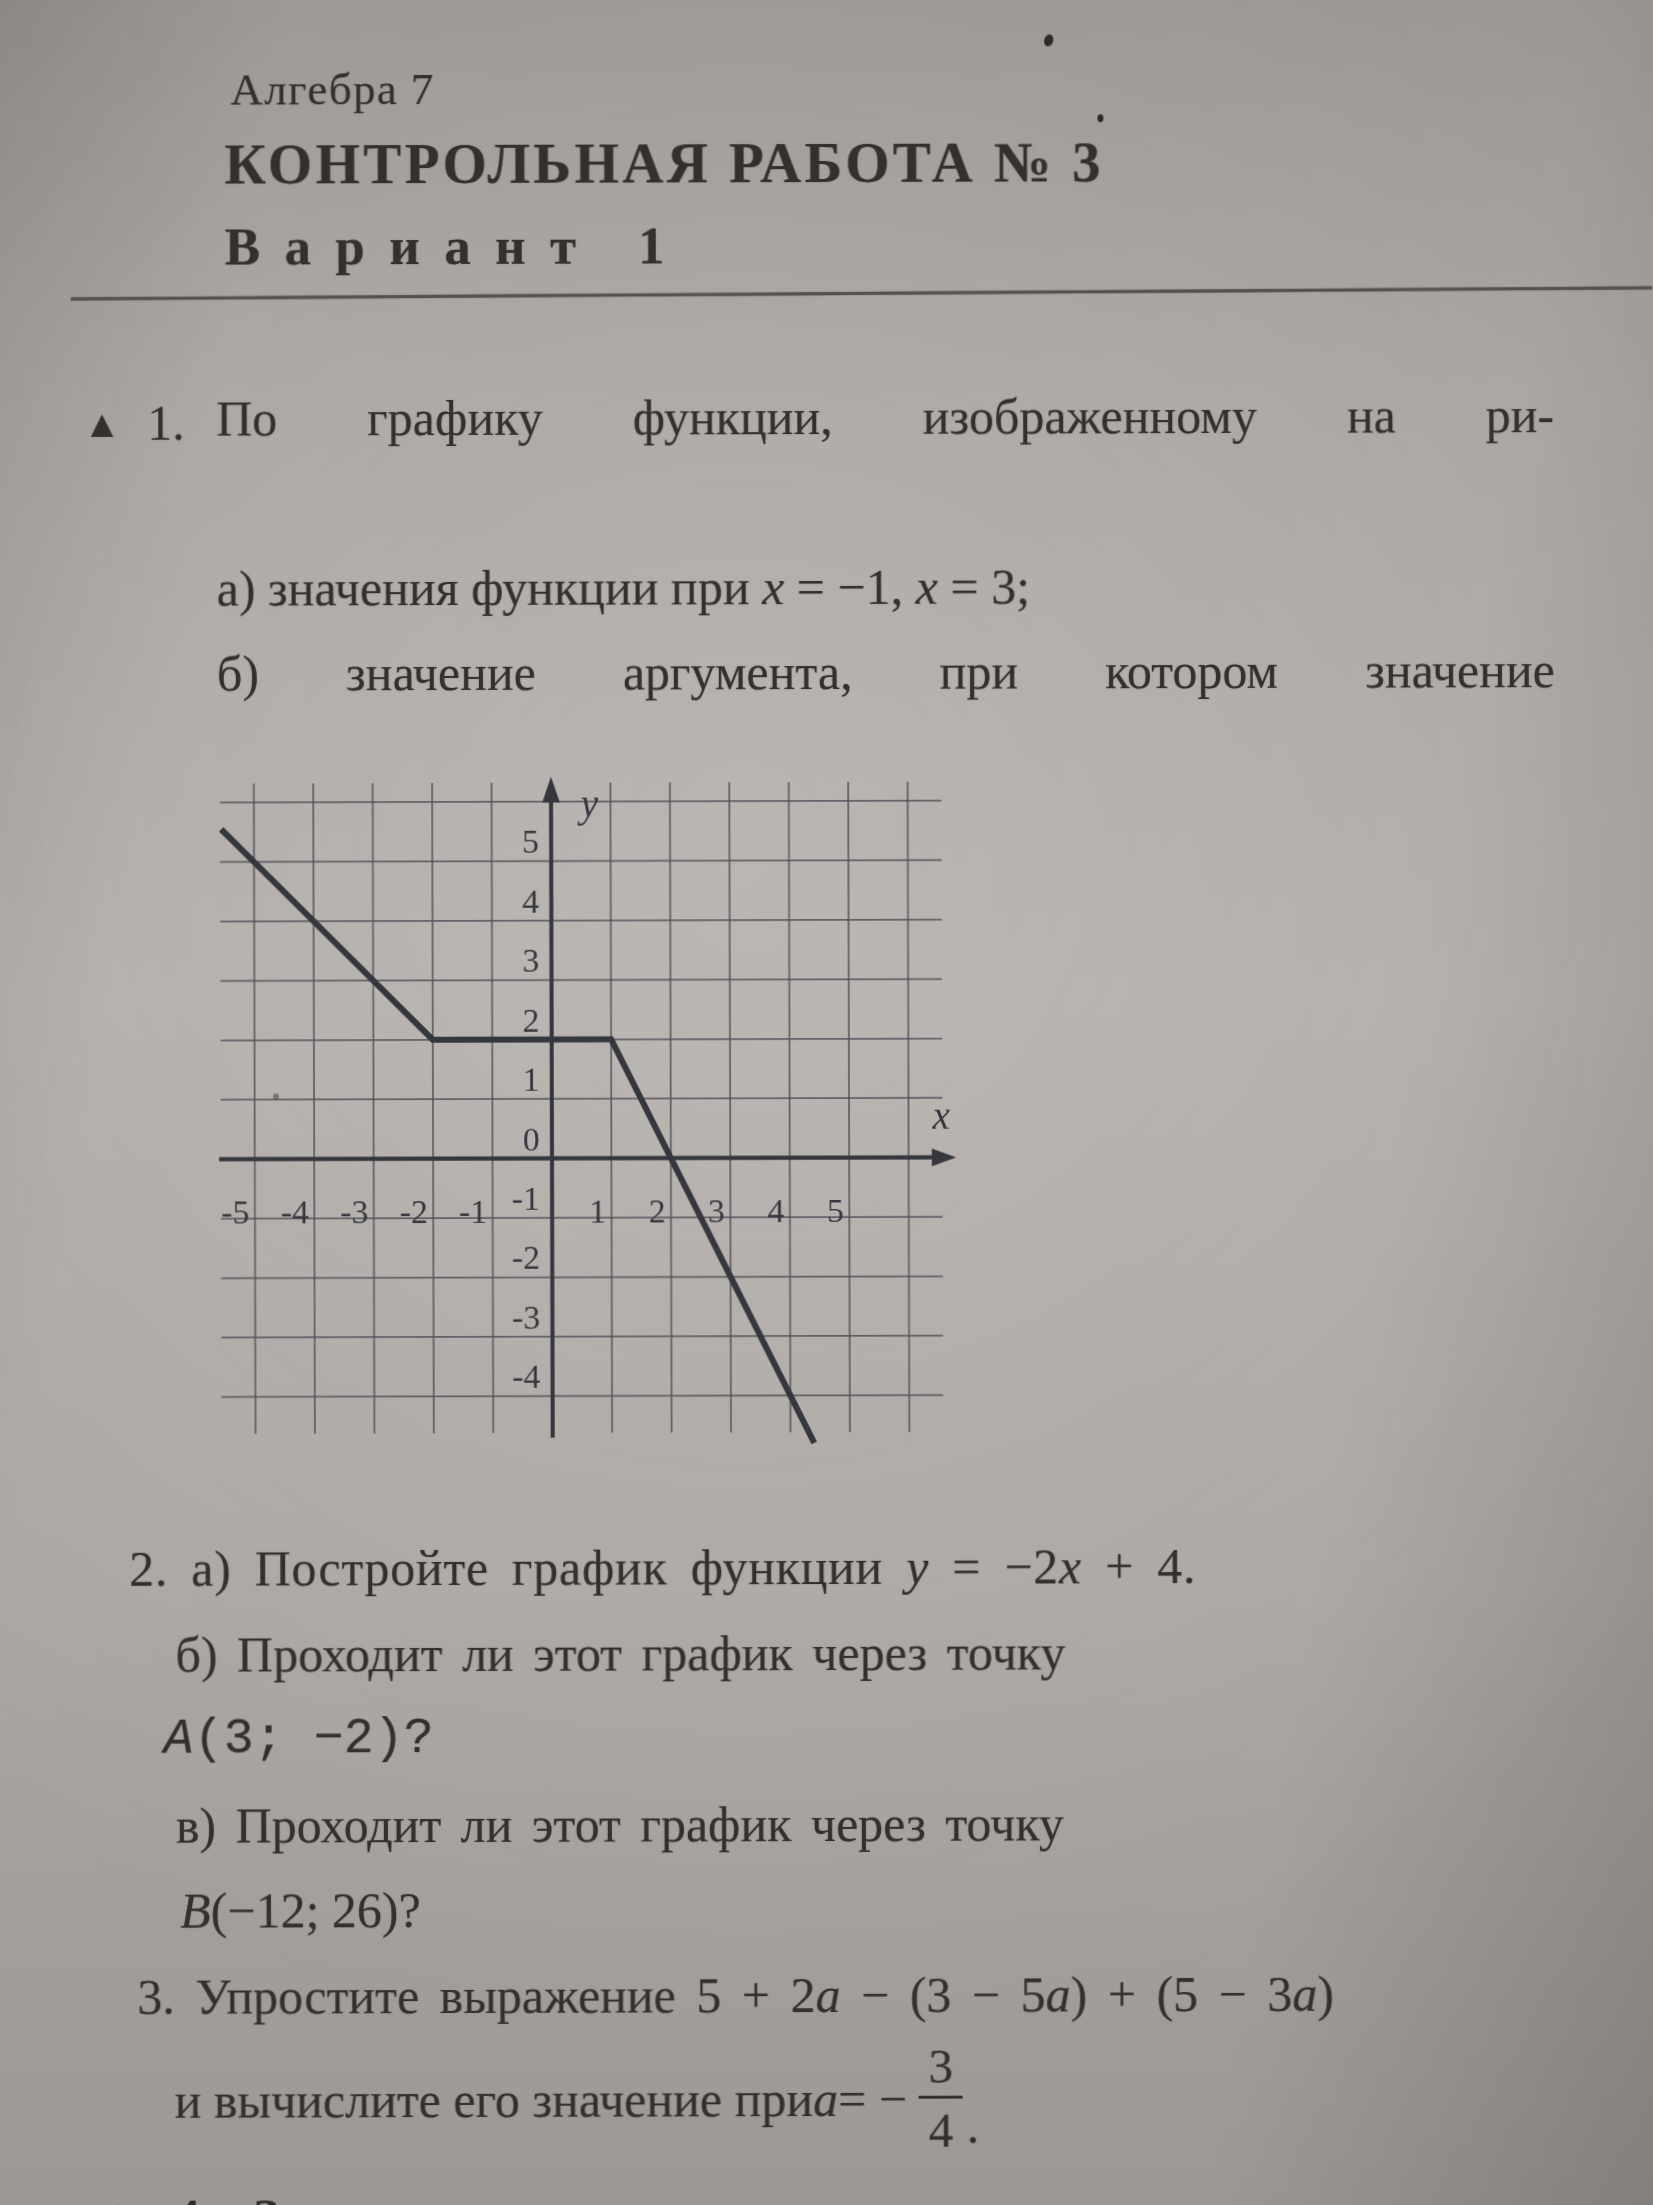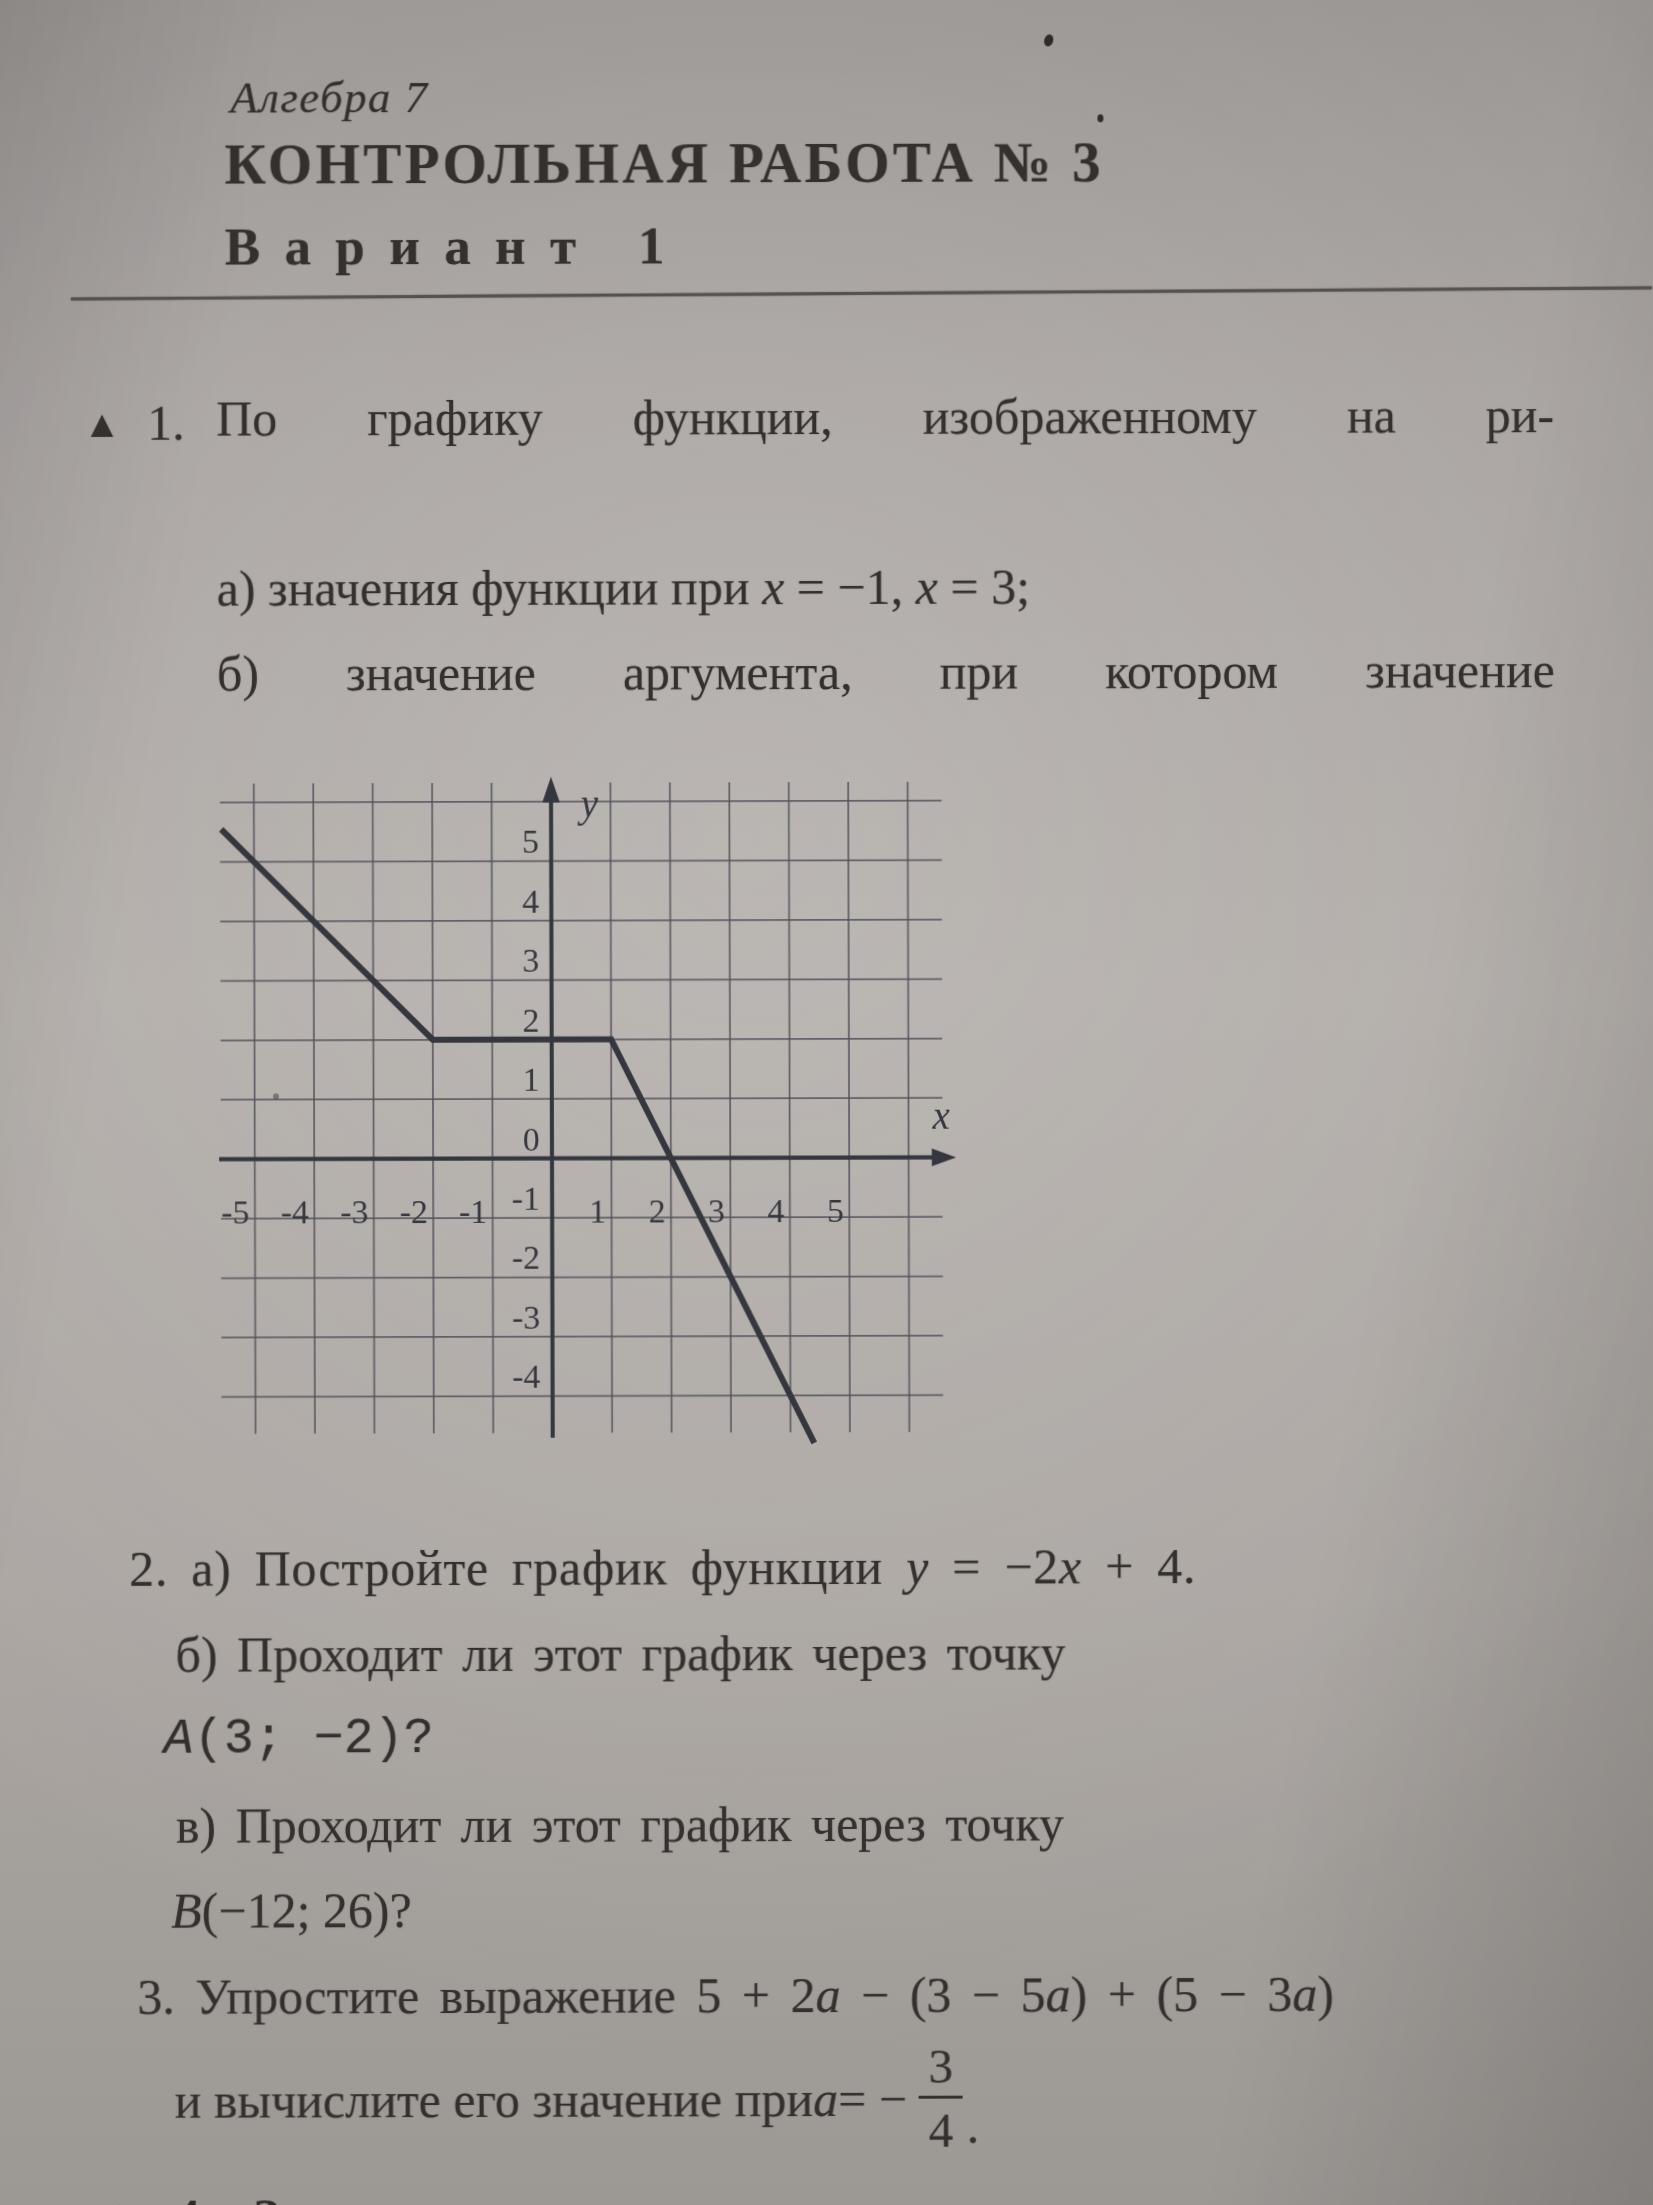--- a/index.html
+++ b/index.html
@@ -34,21 +34,21 @@
   .frac-period{align-self:flex-end;margin-bottom:17.6px;margin-left:4px;}
   .speck{position:absolute;background:#2e2c2a;border-radius:50%;}
   .fragment{position:absolute;font-size:50px;font-weight:bold;color:#2f2c2a;letter-spacing:9.5px;}
   #graph-svg text{font-family:"Liberation Serif","DejaVu Serif",serif;}
 </style>
 </head>
 <body>
 
 <div class="page">
 
-  <div class="txt course" style="left:233px;top:70px;font-style:italic;">Алгебра 7</div>
+  <div class="txt course" style="left:233px;top:62px;">Алгебра 7</div>
   <div class="txt title" style="left:227px;top:130px;">КОНТРОЛЬНАЯ РАБОТА № 3</div>
   <div class="txt variant" style="left:227px;top:215px;">Вариант 1</div>
   <div class="rule" style="left:73px;top:292px;width:1581px;"></div>
 
   <div class="txt marker" style="left:85px;top:400px;">▲</div>
   <div class="txt pnum" style="left:149px;top:392px;">1.</div>
   <div class="txt body-text just" style="left:218px;top:392px;width:1338px;">По графику функции, изображенному на ри-</div>
   <div class="txt body-text" style="left:218px;top:562px;"><span>а) значения функции при </span><span class="it">x</span><span> = −1, </span><span class="it">x</span><span> = 3;</span></div>
   <div class="txt body-text just" style="left:218px;top:647px;width:1338px;">б) значение аргумента, при котором значение</div>
 
@@ -102,21 +102,21 @@
       <text x="479.20000000000005" y="907.5999999999999" font-size="50" text-anchor="end" fill="#35363e">-4</text>
       <text x="1073.6" y="525.6" font-size="58" text-anchor="middle" fill="#35363e" font-style="italic">x</text>
       <text x="541.2" y="62" font-size="58" text-anchor="start" fill="#35363e" font-style="italic">y</text>
       <polyline points="8.800000000000047,79.20000000000003 321.20000000000005,391.6 585.2,391.6 884.4000000000001,990" fill="none" stroke="#35363e" stroke-width="9" stroke-linejoin="miter"></polyline>
     </svg>
 
   <div class="txt body-text p2-l1" style="left:128px;top:1542px;"><span>2. а) Постройте график функции  </span><span class="it">y</span><span> = −2</span><span class="it">x</span><span> + 4.</span></div>
   <div class="txt body-text p2-spread" style="left:174px;top:1628px;">б) Проходит ли этот график через точку</div>
   <div class="txt body-text" style="left:162px;top:1713px;font-family:Liberation Mono, monospace;"><span class="it">A</span><span>(3; −2)?</span></div>
   <div class="txt body-text p2-spread" style="left:174px;top:1799px;">в) Проходит ли этот график через точку</div>
-  <div class="txt body-text" style="left:169px;top:1884px;"><span class="it">B</span><span>(−12; 26)?</span></div>
+  <div class="txt body-text" style="left:178px;top:1884px;"><span class="it">B</span><span>(−12; 26)?</span></div>
 
   <div class="txt body-text p3-l1" style="left:135px;top:1970px;"><span>3. Упростите выражение  </span><span>5 + 2</span><span class="it">a</span><span> − (3 − 5</span><span class="it">a</span><span>) + (5 − 3</span><span class="it">a</span><span>)</span></div>
 
   <div class="fracline2" style="left:172px;top:2024px;height:149px;">
     <span>и вычислите его значение при </span>
     <span class="it">a</span>
     <span> = −</span>
     <span class="frac">
       <span class="num">3</span>
       <span class="den">4</span>

